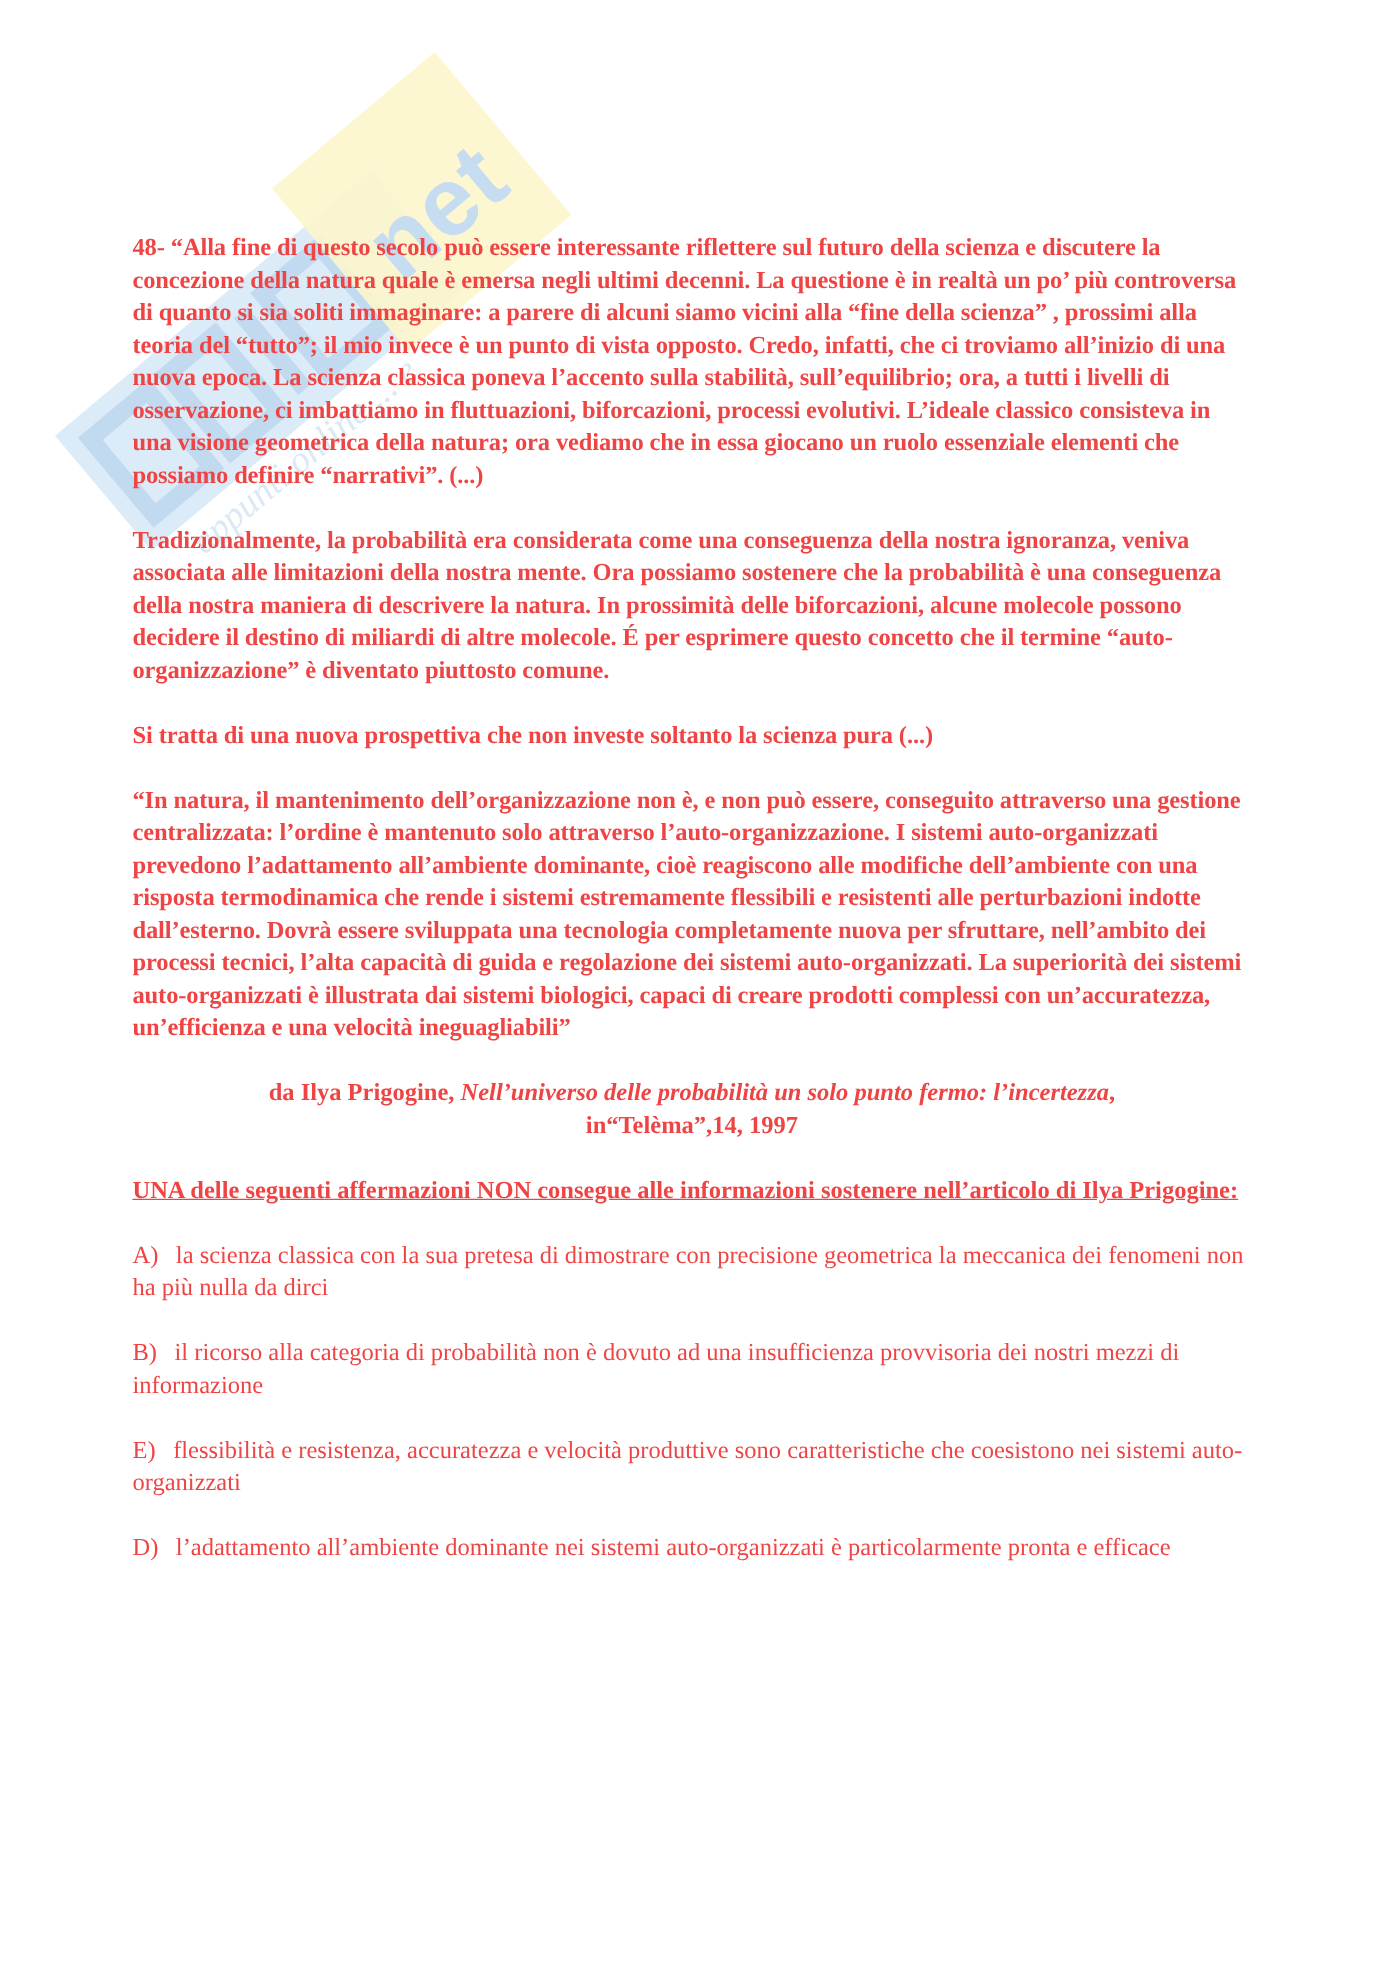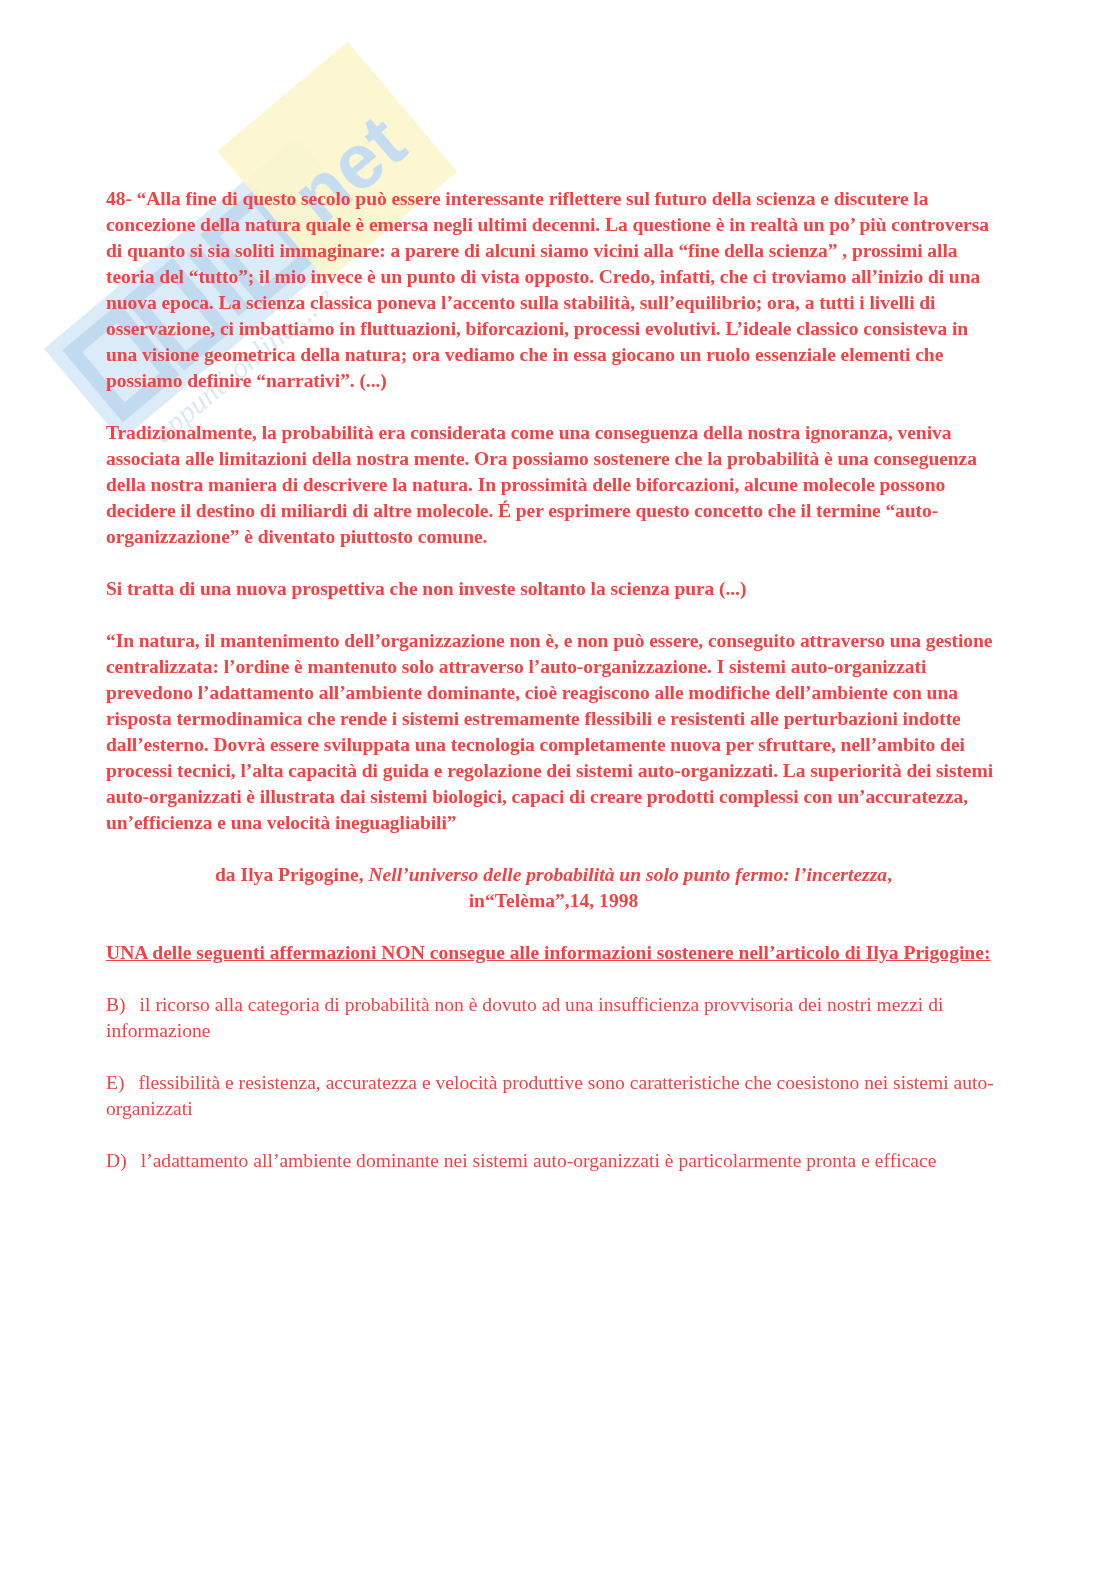--- a/index.html
+++ b/index.html
@@ -102,26 +102,29 @@
 
   <div class="content">
 
     <p class="bold-para">48- “Alla fine di questo secolo può essere interessante riflettere sul futuro della scienza e discutere la concezione della natura quale è emersa negli ultimi decenni. La questione è in realtà un po’ più controversa di quanto si sia soliti immaginare: a parere di alcuni siamo vicini alla “fine della scienza” , prossimi alla teoria del “tutto”; il mio invece è un punto di vista opposto. Credo, infatti, che ci troviamo all’inizio di una nuova epoca. La scienza classica poneva l’accento sulla stabilità, sull’equilibrio; ora, a tutti i livelli di osservazione, ci imbattiamo in fluttuazioni, biforcazioni, processi evolutivi. L’ideale classico consisteva in una visione geometrica della natura; ora vediamo che in essa giocano un ruolo essenziale elementi che possiamo definire “narrativi”. (...)</p>
     <p class="bold-para">Tradizionalmente, la probabilità era considerata come una conseguenza della nostra ignoranza, veniva associata alle limitazioni della nostra mente. Ora possiamo sostenere che la probabilità è una conseguenza della nostra maniera di descrivere la natura. In prossimità delle biforcazioni, alcune molecole possono decidere il destino di miliardi di altre molecole. É per esprimere questo concetto che il termine “auto-organizzazione” è diventato piuttosto comune.</p>
     <p class="bold-para">Si tratta di una nuova prospettiva che non investe soltanto la scienza pura (...)</p>
     <p class="bold-para">“In natura, il mantenimento dell’organizzazione non è, e non può essere, conseguito attraverso una gestione centralizzata: l’ordine è mantenuto solo attraverso l’auto-organizzazione. I sistemi auto-organizzati prevedono l’adattamento all’ambiente dominante, cioè reagiscono alle modifiche dell’ambiente con una risposta termodinamica che rende i sistemi estremamente flessibili e resistenti alle perturbazioni indotte dall’esterno. Dovrà essere sviluppata una tecnologia completamente nuova per sfruttare, nell’ambito dei processi tecnici, l’alta capacità di guida e regolazione dei sistemi auto-organizzati. La superiorità dei sistemi auto-organizzati è illustrata dai sistemi biologici, capaci di creare prodotti complessi con un’accuratezza, un’efficienza e una velocità ineguagliabili”</p>
 
     <div class="citation">
       <span>da Ilya Prigogine, </span><span class="title-ital">Nell’universo delle probabilità un solo punto fermo: l’incertezza</span><span>,</span><br>
-      <span>in“Telèma”,14, 1998</span>
+      <span>in“Telèma”,14, 1997</span>
     </div>
 
     <p class="question">UNA delle seguenti affermazioni NON consegue alle informazioni sostenere nell’articolo di Ilya Prigogine:</p>
 
     <ul class="options">
+      <li class="option">
+        <span class="opt-letter">A)</span><span>la scienza classica con la sua pretesa di dimostrare con precisione geometrica la meccanica dei fenomeni non ha più nulla da dirci</span>
+      </li>
       <li class="option">
         <span class="opt-letter">B)</span><span>il ricorso alla categoria di probabilità non è dovuto ad una insufficienza provvisoria dei nostri mezzi di informazione</span>
       </li>
       <li class="option">
         <span class="opt-letter">E)</span><span>flessibilità e resistenza, accuratezza e velocità produttive sono caratteristiche che coesistono nei sistemi auto-organizzati</span>
       </li>
       <li class="option">
         <span class="opt-letter">D)</span><span>l’adattamento all’ambiente dominante nei sistemi auto-organizzati è particolarmente pronta e efficace</span>
       </li>
     </ul>

